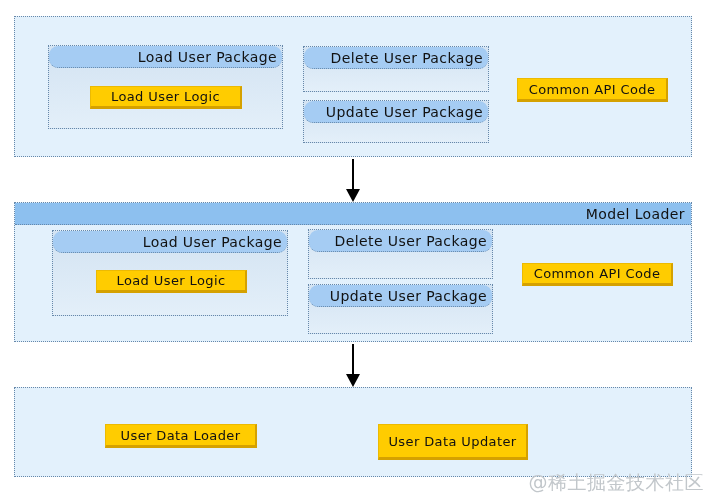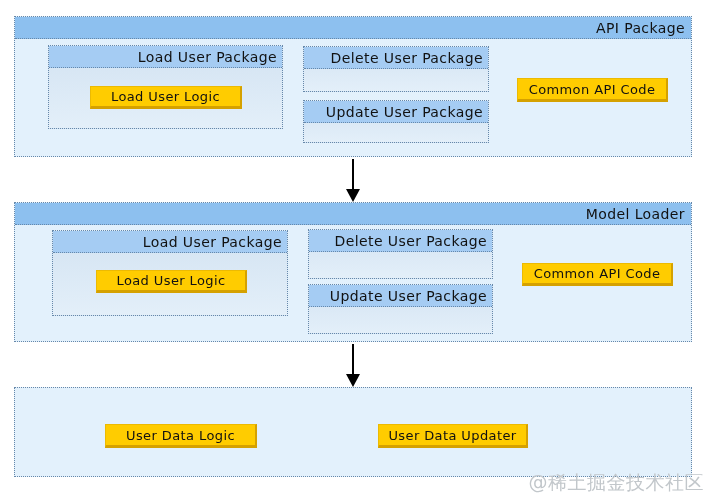--- a/index.html
+++ b/index.html
@@ -27,21 +27,21 @@
     position:absolute;
     background:linear-gradient(180deg,var(--inner-body-top) 0%,var(--inner-body-bottom) 100%);
     border:1px dotted var(--dot-border);
     box-sizing:border-box;
   }
   .pkg-header{
     position:absolute;left:0;top:0;right:0;height:22px;
     background:var(--inner-header);
     border-bottom:1px dotted var(--dot-border);
     display:flex;align-items:center;justify-content:flex-end;
-    padding-right:5px;box-sizing:border-box;
+    padding-right:5px;box-sizing:border-box;border-radius:9px;
   }
   .pkg-title{font-size:14px;letter-spacing:.4px;white-space:nowrap;}
   
   .gold-btn{
     position:absolute;
     background:var(--gold-fill);
     border:1px solid var(--gold-edge-light);
     border-right:2px solid var(--gold-edge);
     border-bottom:3px solid var(--gold-edge);
     box-sizing:border-box;
@@ -60,23 +60,20 @@
     position:absolute;right:4px;bottom:2px;
     font-size:19px;color:var(--watermark);letter-spacing:.5px;white-space:nowrap;
   }
 </style>
 </head>
 <body>
 
 <div class="stage">
 
   <div class="section" style="left:14px;top:16px;width:678px;height:141px">
-    <div class="section-header">
-      <span class="section-title">API Package</span>
-    </div>
 
     <div class="pkg" style="left:33px;top:28px;width:235px;height:84px">
       <div class="pkg-header">
         <span class="pkg-title">Load User Package</span>
       </div>
       <div class="gold-btn" style="left:41px;top:40px;width:152px;height:23px">Load User Logic</div>
     </div>
 
     <div class="pkg" style="left:288px;top:29px;width:186px;height:46px">
       <div class="pkg-header">
@@ -125,19 +122,19 @@
     <div class="gold-btn" style="left:507px;top:60px;width:151px;height:23px">Common API Code</div>
   </div>
 
   <div class="arrow">
     <div class="arrow-line" style="left:352px;top:344px;height:31px"></div>
     <div class="arrow-head" style="left:346px;top:374px"></div>
   </div>
 
   <div class="section" style="left:14px;top:387px;width:678px;height:90px">
 
-    <div class="gold-btn" style="left:90px;top:36px;width:152px;height:24px">User Data Logic</div>
+    <div class="gold-btn" style="left:90px;top:36px;width:152px;height:24px">User Data Loader</div>
 
-    <div class="gold-btn" style="left:363px;top:36px;width:150px;height:24px">User Data Updater</div>
+    <div class="gold-btn" style="left:363px;top:36px;width:150px;height:36px">User Data Updater</div>
   </div>
 
   <div class="watermark">@稀土掘金技术社区</div>
 </div>
 
 </body></html>

